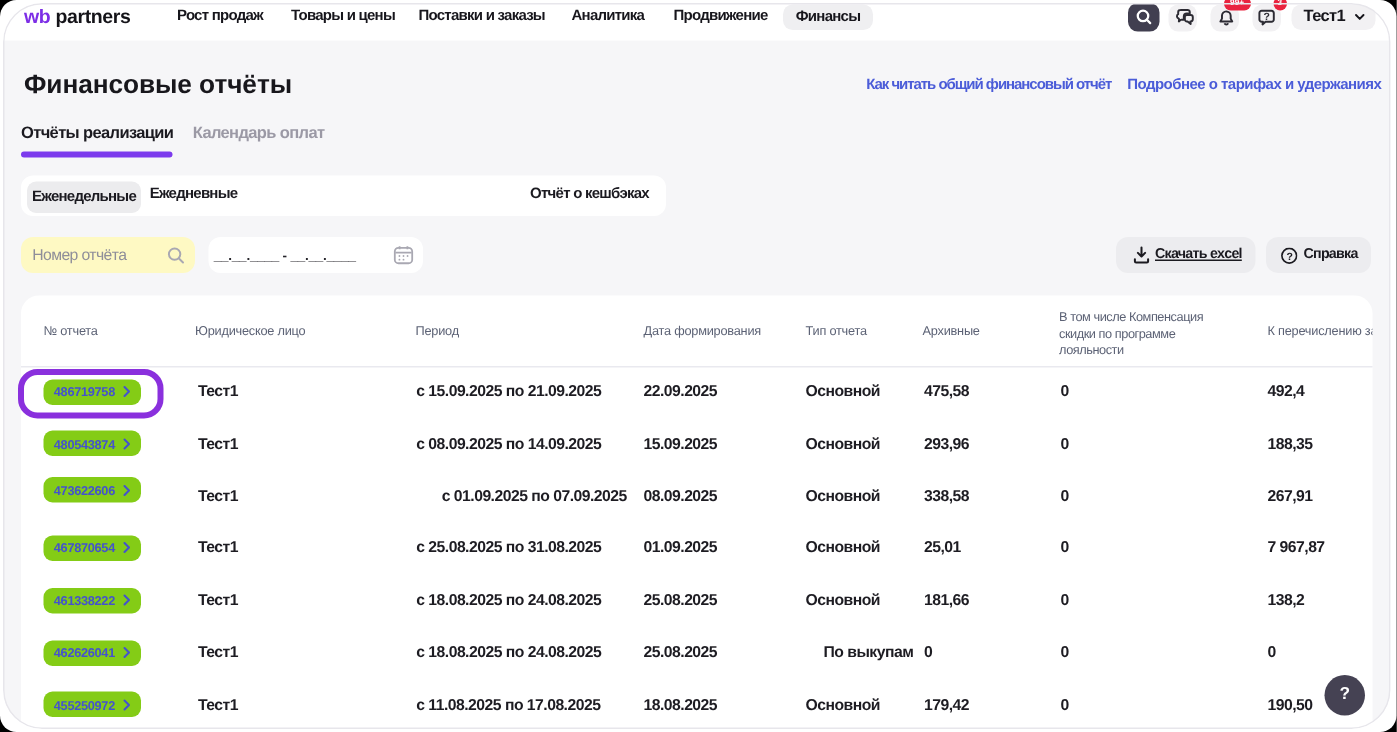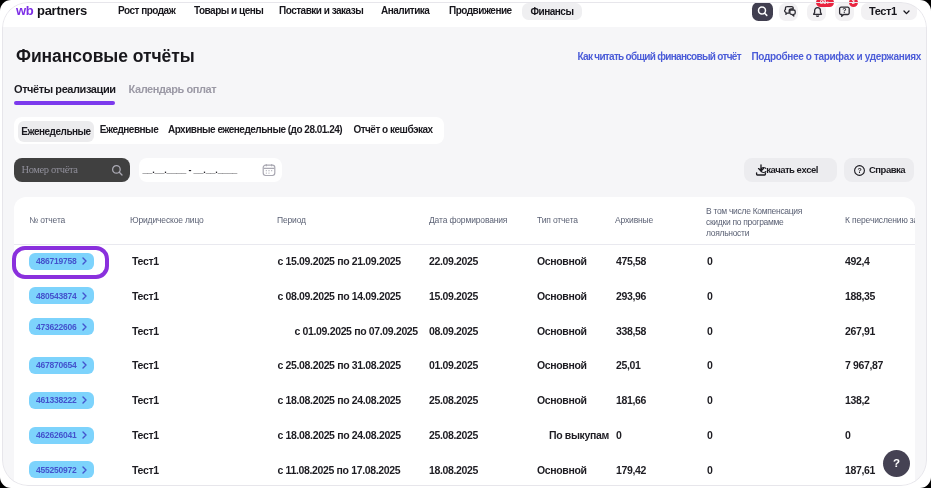--- a/index.html
+++ b/index.html
@@ -13,21 +13,21 @@
   #hdr { position:absolute; left:0; top:0; width:931px; height:27px; background:#fff; }
   .nav { position:absolute; top:0; height:22px; line-height:22px; font-weight:700; font-size:10px; letter-spacing:-0.5px; color:#17161c; white-space:nowrap; }
   .icsq { position:absolute; top:3px; width:19.5px; height:17.5px; border-radius:6.5px; background:#F2F1F3; }
   .badge { position:absolute; top:-2.5px; z-index:70; background:#E9243F; color:#fff; font-weight:700; border-radius:8px; text-align:center; z-index:3; font-size:5.5px; line-height:9px; height:9px; }
   .link { position:absolute; top:50.5px; font-weight:700; font-size:9.5px; letter-spacing:-0.45px; color:#4b5cd8; white-space:nowrap; }
   .seg { position:absolute; height:26px; line-height:26px; font-weight:700; font-size:10px; letter-spacing:-0.5px; color:#1b1a20; text-align:center; white-space:nowrap; }
   .inp { position:absolute; top:158px; height:24px; background:#fff; border-radius:8px; }
   .btn { position:absolute; top:158px; height:24px; background:#ECECEF; border-radius:8px; font-weight:700; font-size:9.5px; letter-spacing:-0.5px; color:#1b1a20; line-height:24px; white-space:nowrap; }
   .th { position:absolute; font-size:8.5px; letter-spacing:-0.15px; color:#5c6275; line-height:11px; }
   .td { position:absolute; font-weight:600; font-size:10.5px; letter-spacing:-0.35px; color:#1d1c22; white-space:nowrap; line-height:12px; }
-  .pill { position:absolute; width:64.5px; height:17px; background:#7dd3fc; border-radius:6px; color:#4453cd; font-weight:700; font-size:8.5px; letter-spacing:-0.2px; display:flex; align-items:center; justify-content:center; }
+  .pill { position:absolute; width:64.5px; height:17px; background:#84cc16; border-radius:6px; color:#4453cd; font-weight:700; font-size:8.5px; letter-spacing:-0.2px; display:flex; align-items:center; justify-content:center; }
 </style>
 </head>
 <body>
 <div id="win">
 <div id="card">
 <div id="pg">
   <div id="hdr"></div>
   <div class="nav" style="left:16px; top:0px; font-size:13px; letter-spacing:-0.25px;"><span style="color:#7d2ee6;">wb</span> <span style="color:#141318;">partners</span></div>
   <div class="nav" style="left:118px;">Рост продаж</div>
   <div class="nav" style="left:194px;">Товары и цены</div>
@@ -70,24 +70,23 @@
   <div class="link" style="left:577.5px; font-size:10px; letter-spacing:-0.7px;">Как читать общий финансовый отчёт</div>
   <div class="link" style="left:751.5px; font-size:10px; letter-spacing:-0.35px;">Подробнее о тарифах и удержаниях</div>
 
   <div class="abs" style="left:14px; top:83px; font-weight:700; font-size:11px; letter-spacing:-0.42px; color:#1b1a20;">Отчёты реализации</div>
   <div class="abs" style="left:128.5px; top:83px; font-weight:700; font-size:11px; letter-spacing:-0.42px; color:#9b99a5;">Календарь оплат</div>
   <div class="abs" style="left:14px; top:100.5px; width:101px; height:4px; background:#7C3AED; border-radius:2px;"></div>
 
   <div class="abs" style="left:14px; top:117px; width:430px; height:27px; background:#fff; border-radius:8px;"></div>
   <div class="seg" style="left:18px; top:120.5px; width:76px; height:21px; line-height:21px; background:#ececee; border-radius:6px;">Еженедельные</div>
   <div class="seg" style="left:99px; width:60px; top:117px;">Ежедневные</div>
-  <div class="seg" style="left:165px; width:180px; top:117px;">Архивные еженедельные (до 28.01.24)</div>
   <div class="seg" style="left:350px; width:86px; top:117px;">Отчёт о кешбэках</div>
 
-  <div class="inp" style="left:14px; width:116px; background:#404040;font-family:Liberation Serif, serif;">
+  <div class="inp" style="left:14px; width:116px; background:#fef9c3;">
     <span style="position:absolute; left:7.5px; top:0; line-height:24px; font-size:10.5px; letter-spacing:-0.4px; color:#8f8e99;">Номер отчёта</span>
     <svg width="13" height="13" viewBox="0 0 13 13" style="position:absolute; right:6px; top:5.5px;">
       <circle cx="5.4" cy="5.4" r="3.8" fill="none" stroke="#a9a8b2" stroke-width="1.3"></circle>
       <line x1="8.3" y1="8.3" x2="11" y2="11" stroke="#a9a8b2" stroke-width="1.3" stroke-linecap="round"></line>
     </svg>
   </div>
   <div class="inp" style="left:138.5px; width:143.5px;">
     <span style="position:absolute; left:4px; top:0; line-height:24px; font-size:9px; font-weight:700; letter-spacing:-0.15px; color:#26252b;">__.__.____ - __.__.____</span>
     <svg width="14" height="14" viewBox="0 0 14 14" style="position:absolute; right:6px; top:5px;">
       <rect x="1.2" y="2.2" width="11.6" height="10.3" rx="2.4" fill="none" stroke="#a9a8b2" stroke-width="1.2"></rect>
@@ -98,21 +97,21 @@
             <circle cx="7" cy="7.7" r="0.62" fill="#a9a8b2"></circle>
             <circle cx="9.7" cy="7.7" r="0.62" fill="#a9a8b2"></circle>
       <circle cx="4.3" cy="10.1" r="0.62" fill="#a9a8b2"></circle>
             <circle cx="7" cy="10.1" r="0.62" fill="#a9a8b2"></circle>
     </svg>
   </div>
   <div class="btn" style="left:744px; width:93px;">
     <svg width="12" height="12" viewBox="0 0 12 12" style="position:absolute; left:11px; top:6px;">
       <path d="M6 1 v5.8 M3.6 4.6 L6 7 L8.4 4.6 M1.6 8.8 v1.4 a0.8 0.8 0 0 0 0.8 0.8 h7.2 a0.8 0.8 0 0 0 0.8 -0.8 v-1.4" fill="none" stroke="#1b1a20" stroke-width="1.35" stroke-linecap="round" stroke-linejoin="round"></path>
     </svg>
-    <span style="position:absolute; left:16px;">Скачать excel</span>
+    <span style="position:absolute; left:26px;text-decoration:underline;">Скачать excel</span>
   </div>
   <div class="btn" style="left:844px; width:70px;">
     <svg width="11" height="11" viewBox="0 0 11 11" style="position:absolute; left:10px; top:6.5px;">
       <circle cx="5.5" cy="5.5" r="4.9" fill="none" stroke="#1b1a20" stroke-width="1.1"></circle>
       <text x="5.5" y="8" font-size="7" font-weight="bold" fill="#1b1a20" text-anchor="middle" font-family="Liberation Sans">?</text>
     </svg>
     <span style="position:absolute; left:25px;">Справка</span>
   </div>
 
   <div class="abs" style="left:14px; top:197px; width:901px; height:291px; background:#fff; border-radius:12px 12px 0 0;"></div>
@@ -210,21 +209,21 @@
           <svg width="5" height="8" viewBox="0 0 5 8" style="margin-left:5px;">
             <path d="M1 1 L4 4 L1 7" fill="none" stroke="#4453cd" stroke-width="1.4" stroke-linecap="round" stroke-linejoin="round"></path>
           </svg>
         </div>
   <div class="td" style="left:132px; top:463.8px;">Тест1</div>
   <div class="td" style="left:277.5px; top:463.8px;">с 11.08.2025 по 17.08.2025</div>
   <div class="td" style="left:429px; top:463.8px;">18.08.2025</div>
   <div class="td" style="left:537px; top:463.8px;">Основной</div>
   <div class="td" style="left:616px; top:463.8px;">179,42</div>
   <div class="td" style="left:707px; top:463.8px;">0</div>
-  <div class="td" style="left:845px; top:463.8px;">187,61</div>
+  <div class="td" style="left:845px; top:463.8px;">190,50</div>
 
   <div class="abs" style="left:11.5px; top:245.5px; width:97.5px; height:33.5px; border:4.5px solid #8a30dd; border-radius:13px;"></div>
 
   <div class="abs" style="left:883px; top:450px; width:27px; height:27px; border-radius:50%; background:#454253;">
     <span style="position:absolute; left:0; top:0; width:27px; text-align:center; line-height:27px; color:#fff; font-weight:700; font-size:11.5px;">?</span>
   </div>
 </div>
 <div id="cardborder"></div>
 </div>
 <div class="badge" style="left:816px; width:17.5px;">99+</div>

